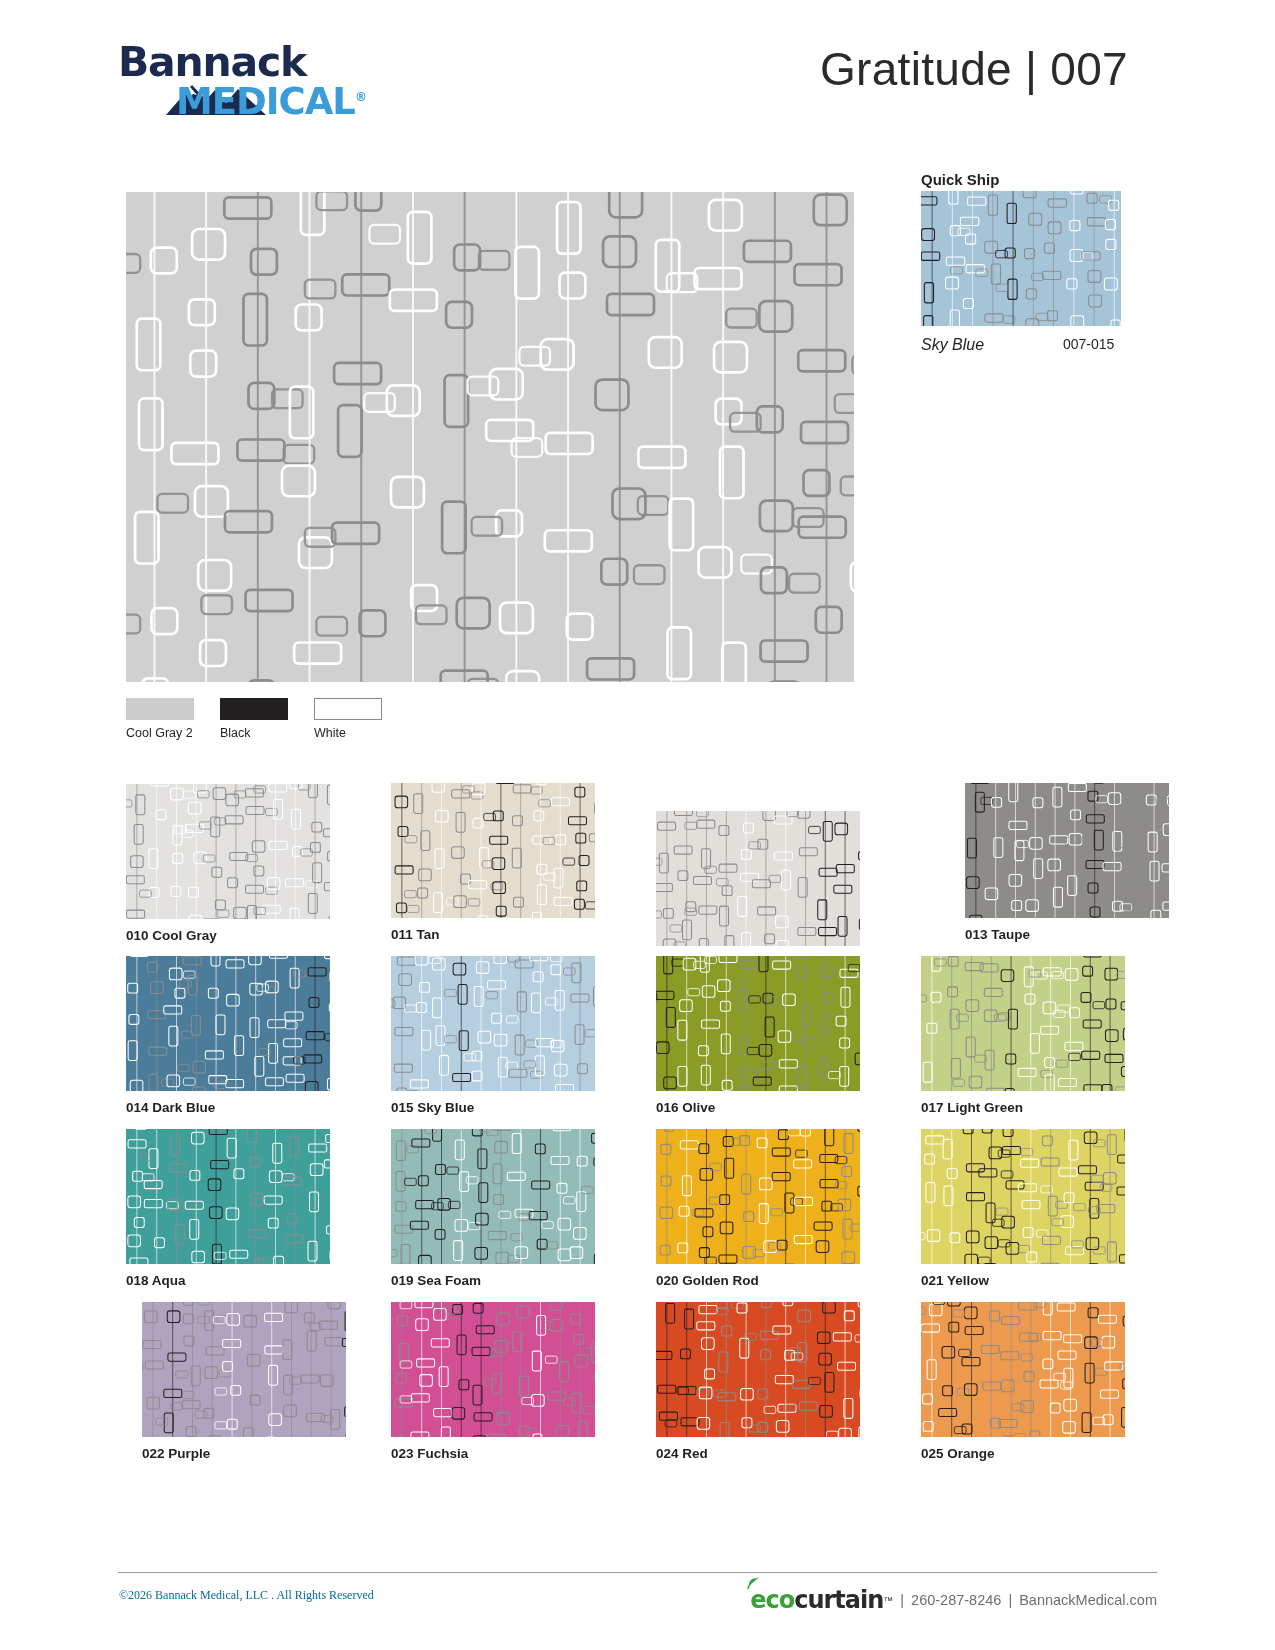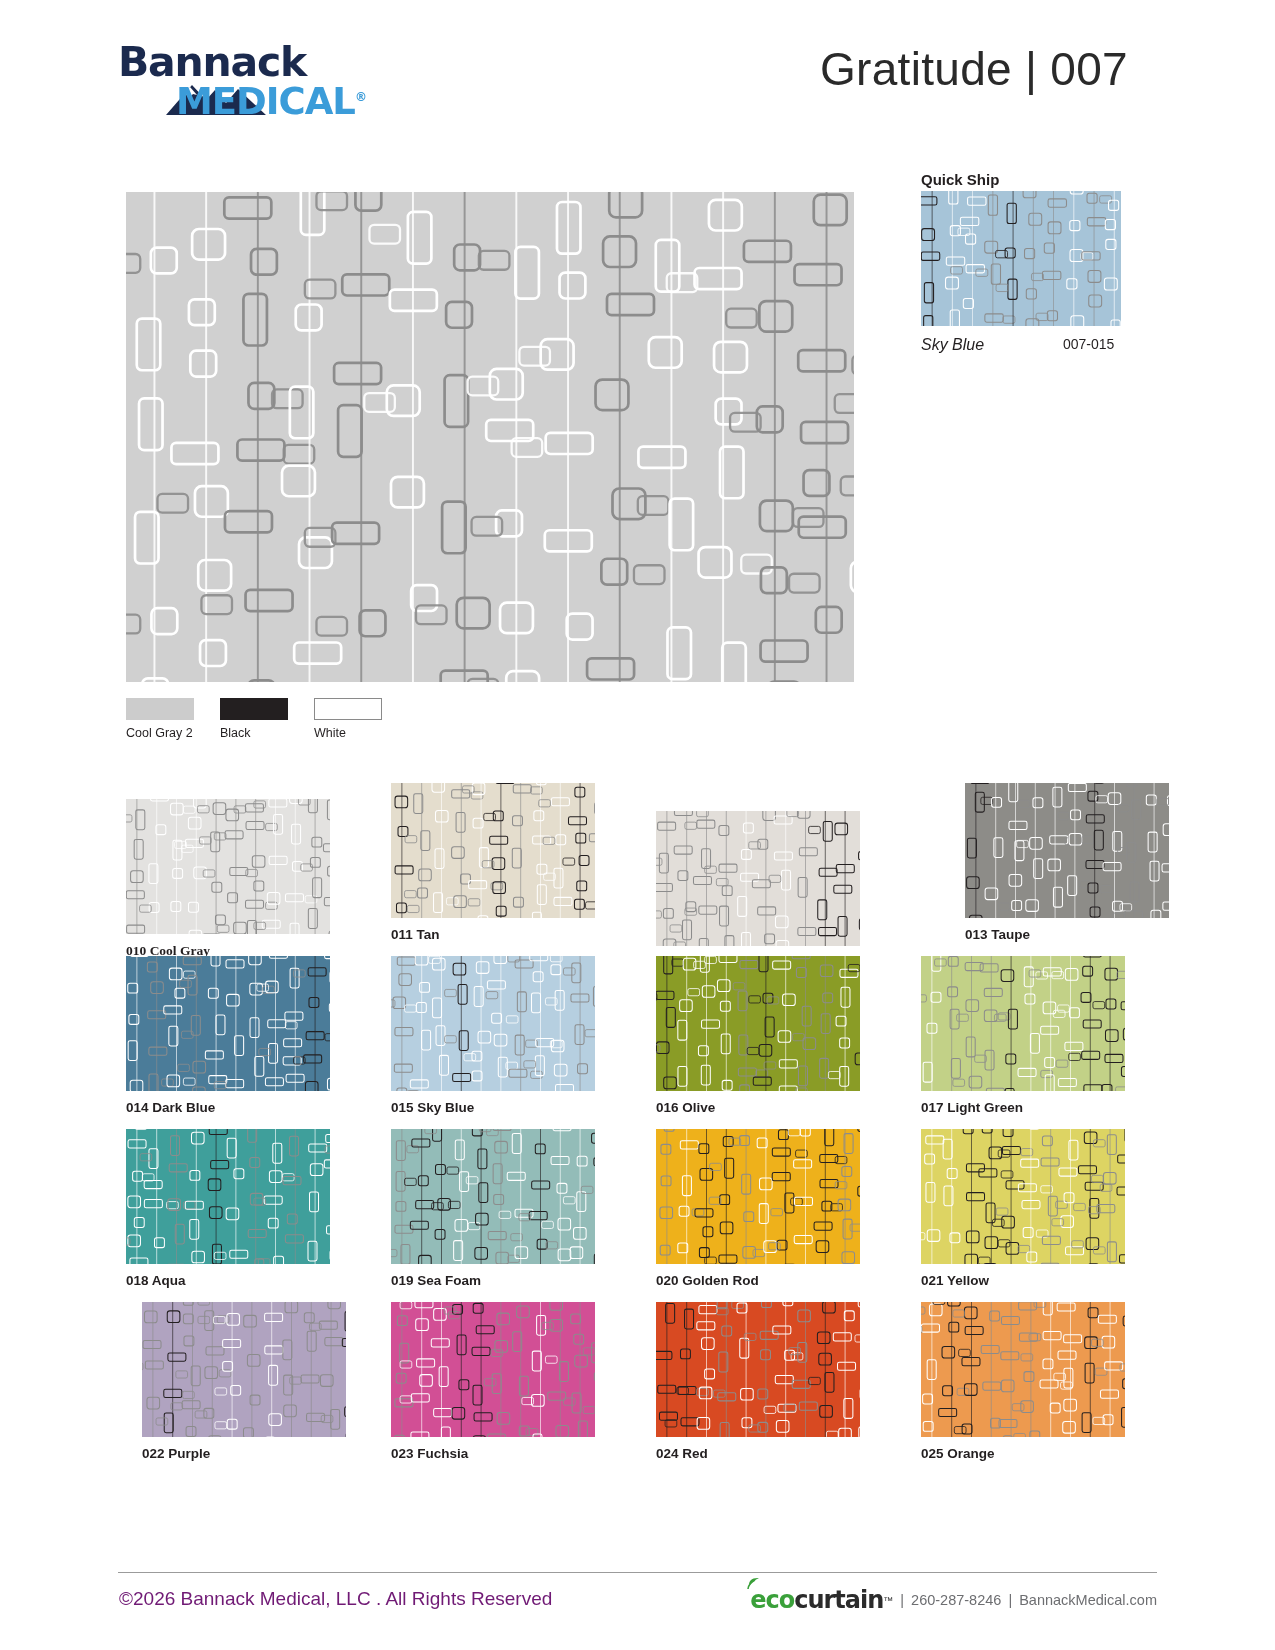--- a/index.html
+++ b/index.html
@@ -57,21 +57,21 @@
   .legend-name{margin-top:6px;font-size:12.5px;color:#231f20;white-space:nowrap;}
 
   
   .grid{position:absolute;left:118px;top:783px;width:1040px;}
   .cell{position:absolute;width:204px;}
   .cell .sw{width:204px;height:135px;}
   .cell-label{margin-top:9px;font-size:13.5px;font-weight:bold;color:#231f20;white-space:nowrap;}
 
   
   .footer-rule{position:absolute;left:118px;top:1572px;width:1039px;height:1px;background:#9b9b9b;}
-  .copyright{position:absolute;left:119px;top:1588px;font-size:19px;color:#701a75;white-space:nowrap;}
+  .copyright{position:absolute;left:119px;top:1588px;font-size:12px;color:#0369a1;white-space:nowrap;font-family:Liberation Serif, serif;}
   .footer-right{position:absolute;right:118px;top:1586px;display:flex;align-items:center;gap:7px;white-space:nowrap;}
   .eco-logo{display:flex;align-items:center;position:relative;}
   .eco-leaf{position:absolute;left:-3px;top:-9px;width:13px;height:13px;}
   .eco-eco{font-family:"DejaVu Sans", sans-serif;font-size:24px;font-weight:bold;color:#3aa03a;letter-spacing:-1px;}
   .eco-curtain{font-family:"DejaVu Sans", sans-serif;font-size:24px;font-weight:bold;color:#2b2b2b;letter-spacing:-1px;}
   .eco-tm{font-size:10px;color:#2b2b2b;vertical-align:super;}
   .footer-sep{font-size:14.5px;color:#6d6e71;}
   .footer-txt{font-size:14.5px;color:#6d6e71;}
 </style>
 </head>
@@ -348,21 +348,21 @@
         <div class="legend-chip" style="background: rgb(35, 31, 32); border: 1px solid rgb(35, 31, 32); box-sizing: border-box;"></div>
         <div class="legend-name">Black</div>
       </div>
       <div class="legend-item" style="left: 188px;">
         <div class="legend-chip" style="background: rgb(255, 255, 255); border: 1px solid rgb(138, 138, 138); box-sizing: border-box;"></div>
         <div class="legend-name">White</div>
       </div>
     </div>
 
   <div class="grid" id="grid">
-      <div class="cell" style="left: 8px; top: 16px; font-family: Liberation Serif, serif;">
+      <div class="cell" style="left: 8px; top: 1px;">
         <div class="sw">
           <svg preserveAspectRatio="none" viewBox="0 0 204 135">
             <rect x="0" y="0" width="204" height="135" fill="#e3e2e0"></rect>
             <g>
               <line x1="10.89" y1="-4" x2="10.89" y2="139" stroke="#8c8c8c" stroke-width="0.75" opacity="0.85"></line>
               <rect x="9.82" y="10.86" width="9.00" height="19.80" rx="1.98" fill="none" stroke="#8c8c8c" stroke-width="1.03"></rect>
               <rect x="-5.76" y="15.81" width="11.70" height="7.20" rx="1.80" fill="none" stroke="#8c8c8c" stroke-width="0.88" opacity="0.9"></rect>
               <rect x="8.19" y="40.45" width="9.00" height="19.80" rx="1.98" fill="none" stroke="#8c8c8c" stroke-width="1.03"></rect>
               <rect x="4.59" y="71.76" width="12.60" height="11.70" rx="2.57" fill="none" stroke="#8c8c8c" stroke-width="1.03"></rect>
               <rect x="0.34" y="91.67" width="18.00" height="8.10" rx="1.78" fill="none" stroke="#8c8c8c" stroke-width="1.03"></rect>

